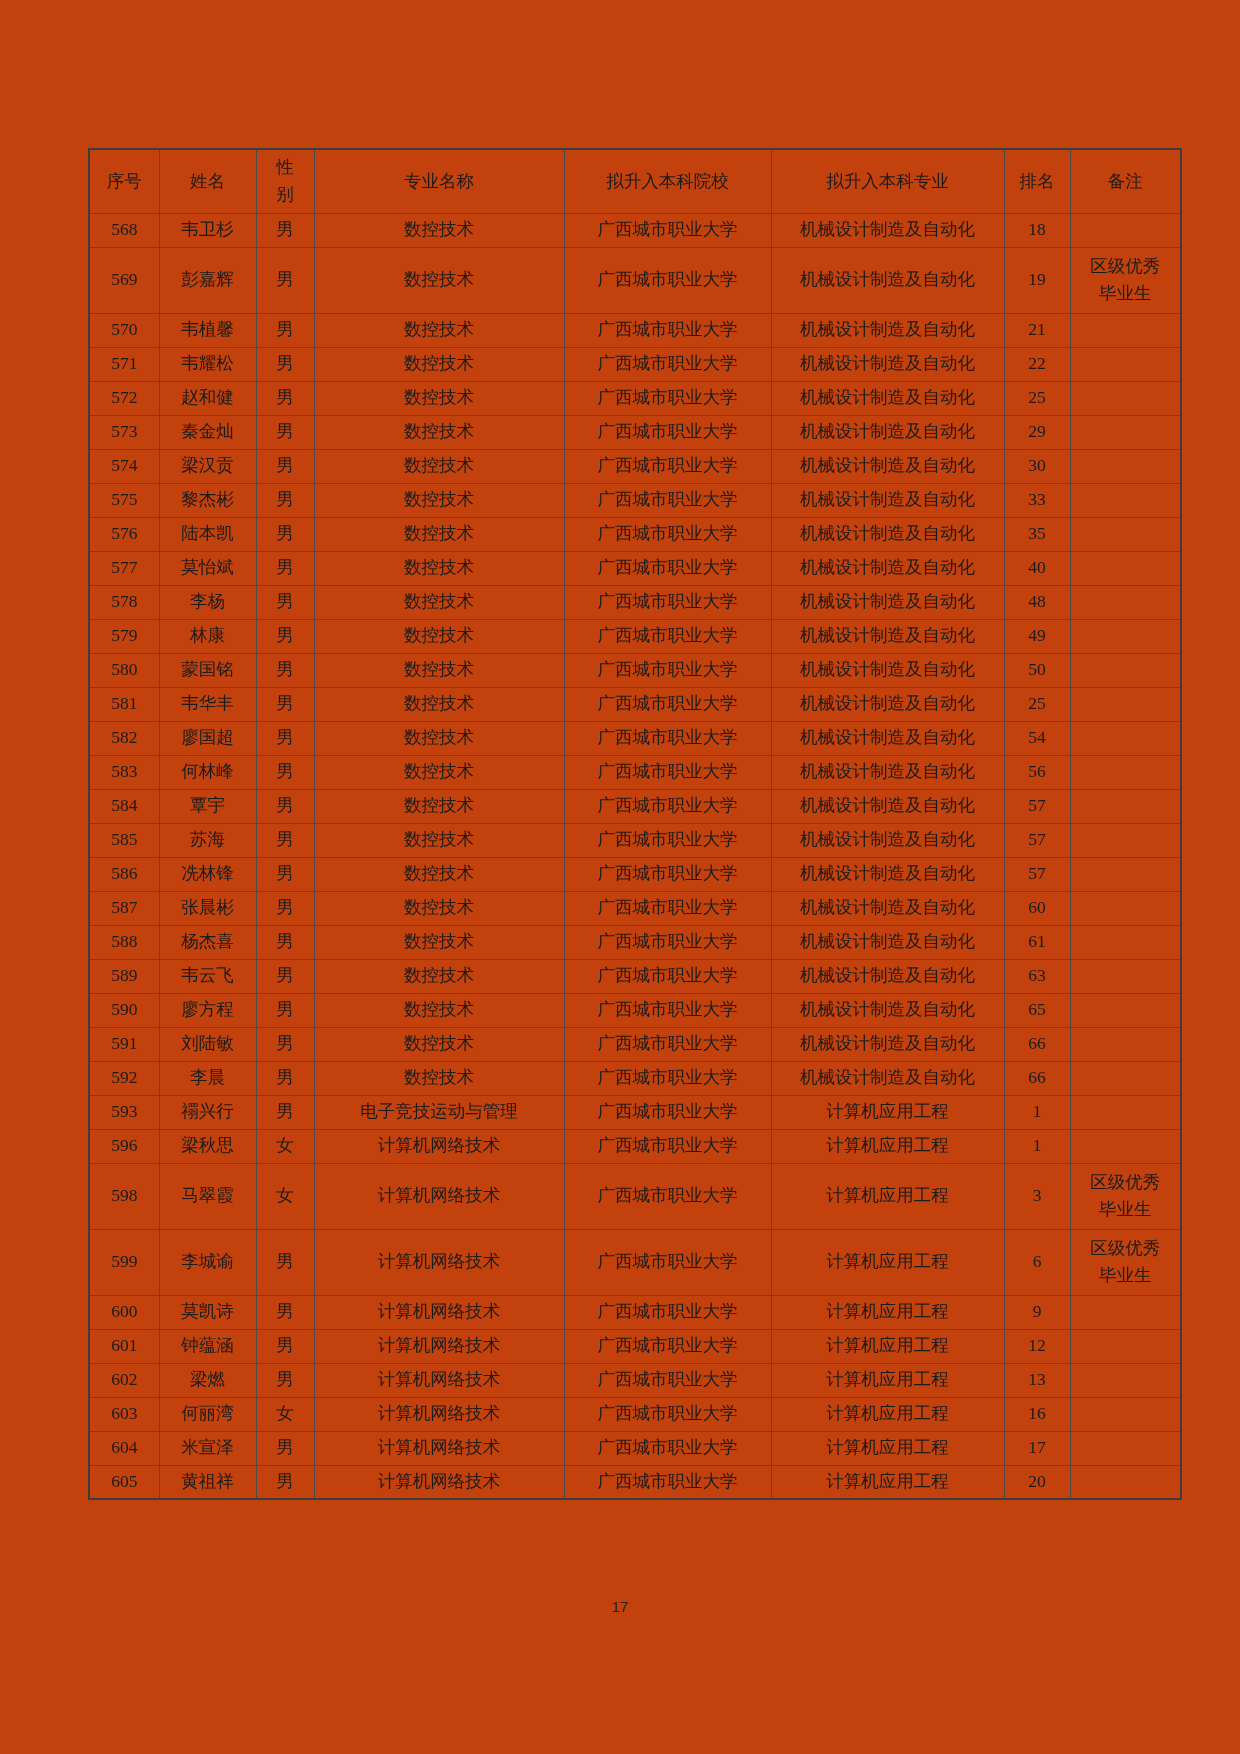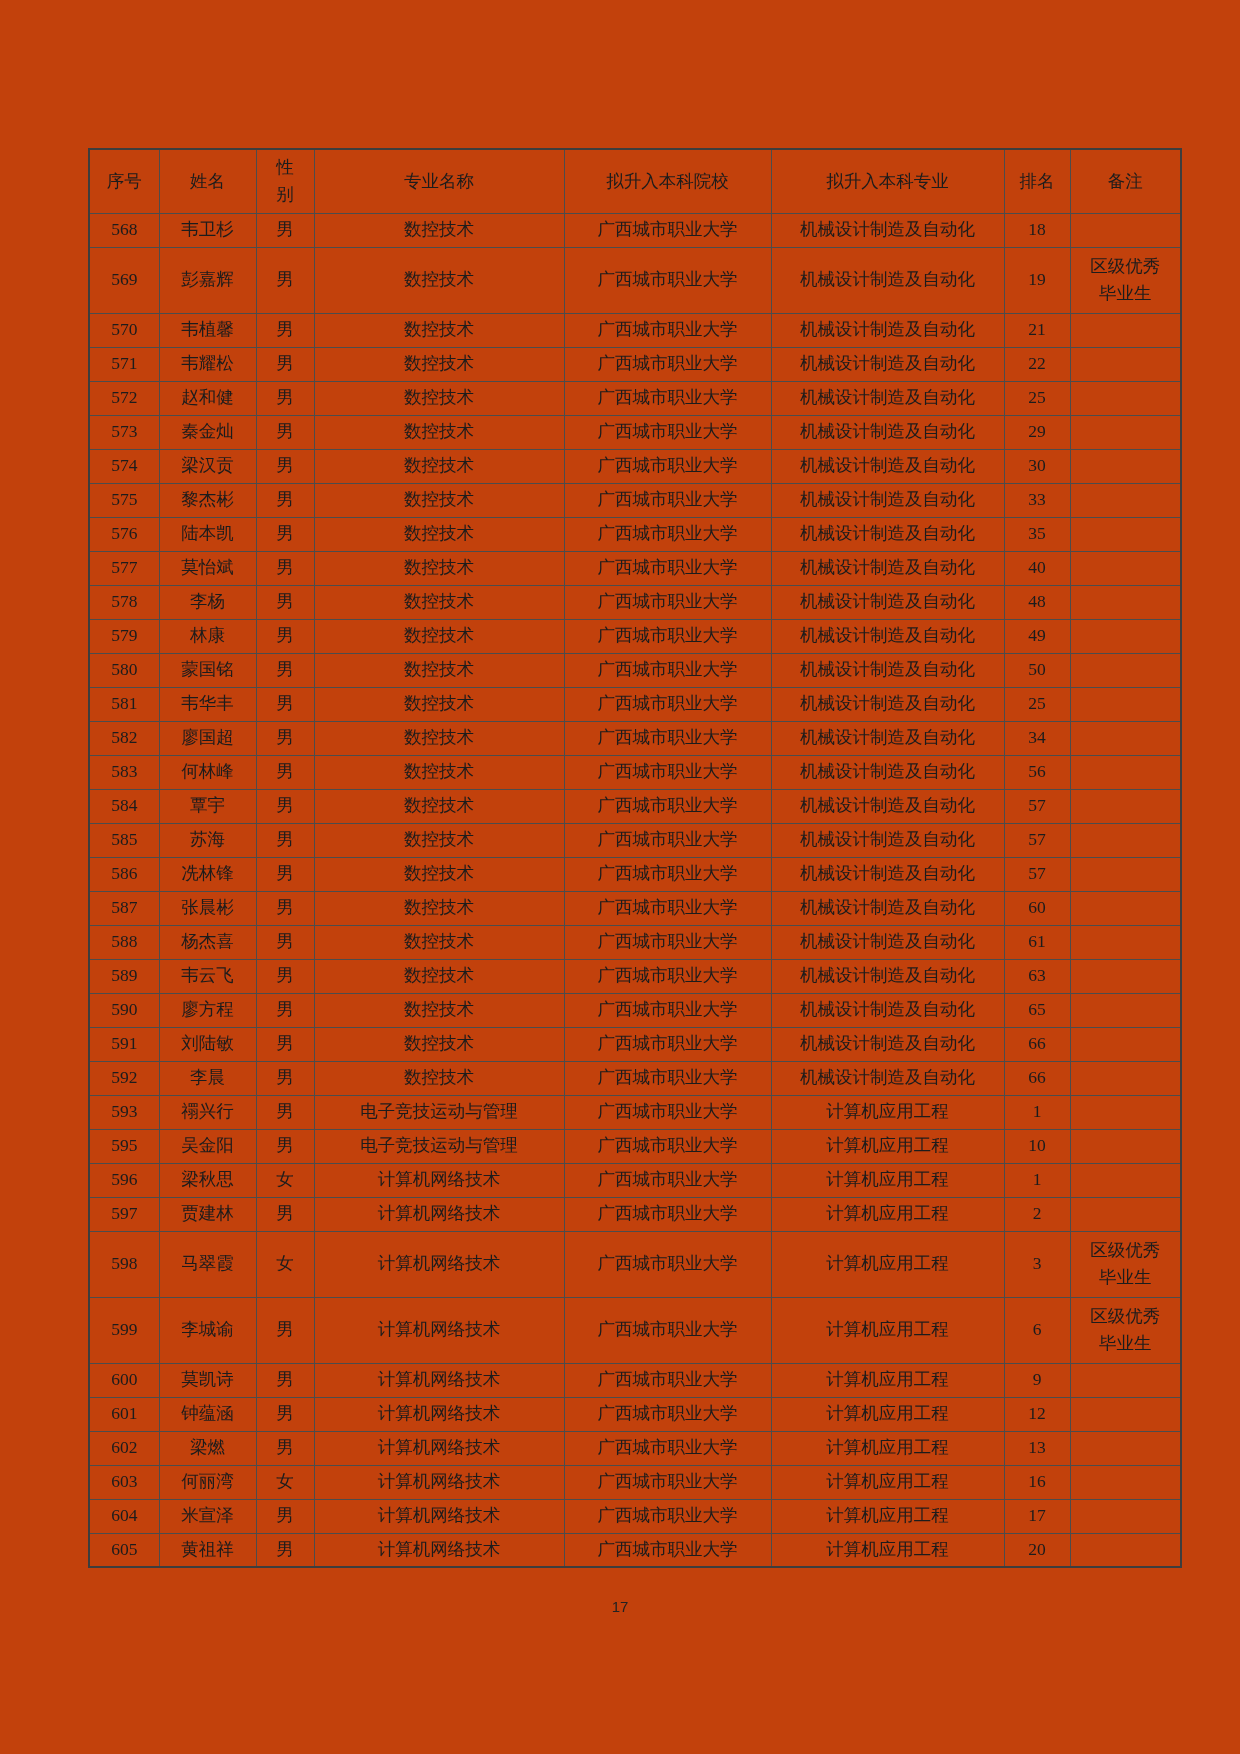--- a/index.html
+++ b/index.html
@@ -229,21 +229,21 @@
           <td class="cell-rank">25</td>
           <td class="cell-remark"></td>
         </tr>
         <tr>
           <td class="cell-no">582</td>
           <td class="cell-name">廖国超</td>
           <td class="cell-gender">男</td>
           <td class="cell-major">数控技术</td>
           <td class="cell-college">广西城市职业大学</td>
           <td class="cell-target_major">机械设计制造及自动化</td>
-          <td class="cell-rank">34</td>
+          <td class="cell-rank">54</td>
           <td class="cell-remark"></td>
         </tr>
         <tr>
           <td class="cell-no">583</td>
           <td class="cell-name">何林峰</td>
           <td class="cell-gender">男</td>
           <td class="cell-major">数控技术</td>
           <td class="cell-college">广西城市职业大学</td>
           <td class="cell-target_major">机械设计制造及自动化</td>
           <td class="cell-rank">56</td>
@@ -340,50 +340,30 @@
           <td class="cell-remark"></td>
         </tr>
         <tr>
           <td class="cell-no">593</td>
           <td class="cell-name">禤兴行</td>
           <td class="cell-gender">男</td>
           <td class="cell-major">电子竞技运动与管理</td>
           <td class="cell-college">广西城市职业大学</td>
           <td class="cell-target_major">计算机应用工程</td>
           <td class="cell-rank">1</td>
-          <td class="cell-remark"></td>
-        </tr>
-        <tr>
-          <td class="cell-no">595</td>
-          <td class="cell-name">吴金阳</td>
-          <td class="cell-gender">男</td>
-          <td class="cell-major">电子竞技运动与管理</td>
-          <td class="cell-college">广西城市职业大学</td>
-          <td class="cell-target_major">计算机应用工程</td>
-          <td class="cell-rank">10</td>
           <td class="cell-remark"></td>
         </tr>
         <tr>
           <td class="cell-no">596</td>
           <td class="cell-name">梁秋思</td>
           <td class="cell-gender">女</td>
           <td class="cell-major">计算机网络技术</td>
           <td class="cell-college">广西城市职业大学</td>
           <td class="cell-target_major">计算机应用工程</td>
           <td class="cell-rank">1</td>
-          <td class="cell-remark"></td>
-        </tr>
-        <tr>
-          <td class="cell-no">597</td>
-          <td class="cell-name">贾建林</td>
-          <td class="cell-gender">男</td>
-          <td class="cell-major">计算机网络技术</td>
-          <td class="cell-college">广西城市职业大学</td>
-          <td class="cell-target_major">计算机应用工程</td>
-          <td class="cell-rank">2</td>
           <td class="cell-remark"></td>
         </tr>
         <tr class="tall">
           <td class="cell-no">598</td>
           <td class="cell-name">马翠霞</td>
           <td class="cell-gender">女</td>
           <td class="cell-major">计算机网络技术</td>
           <td class="cell-college">广西城市职业大学</td>
           <td class="cell-target_major">计算机应用工程</td>
           <td class="cell-rank">3</td>

